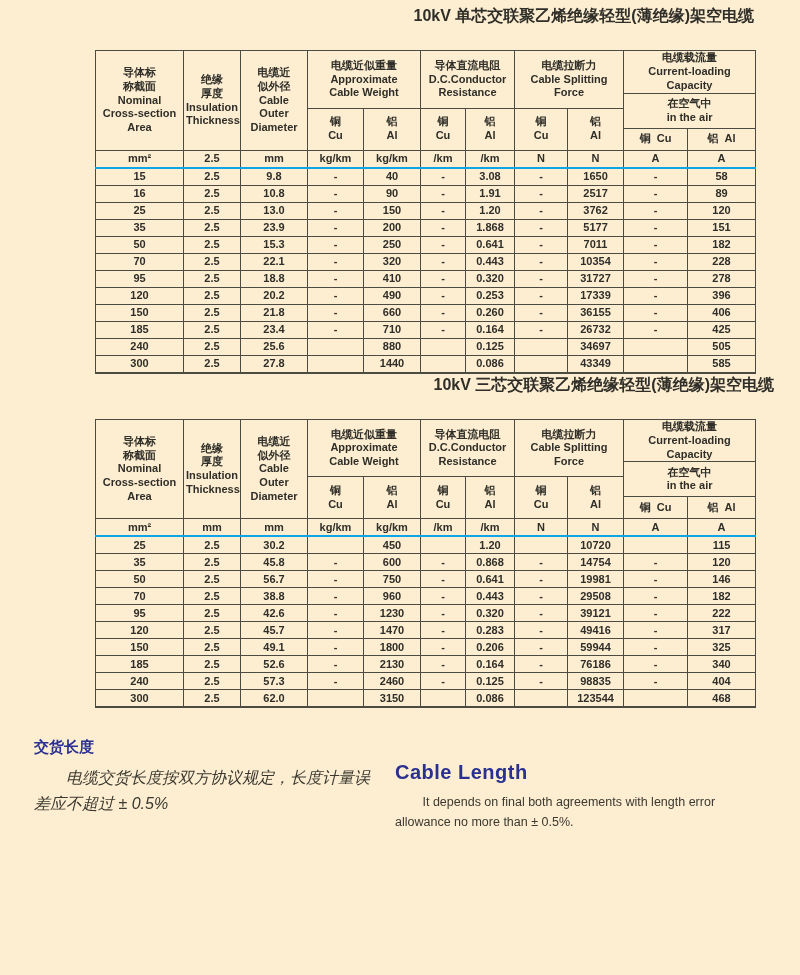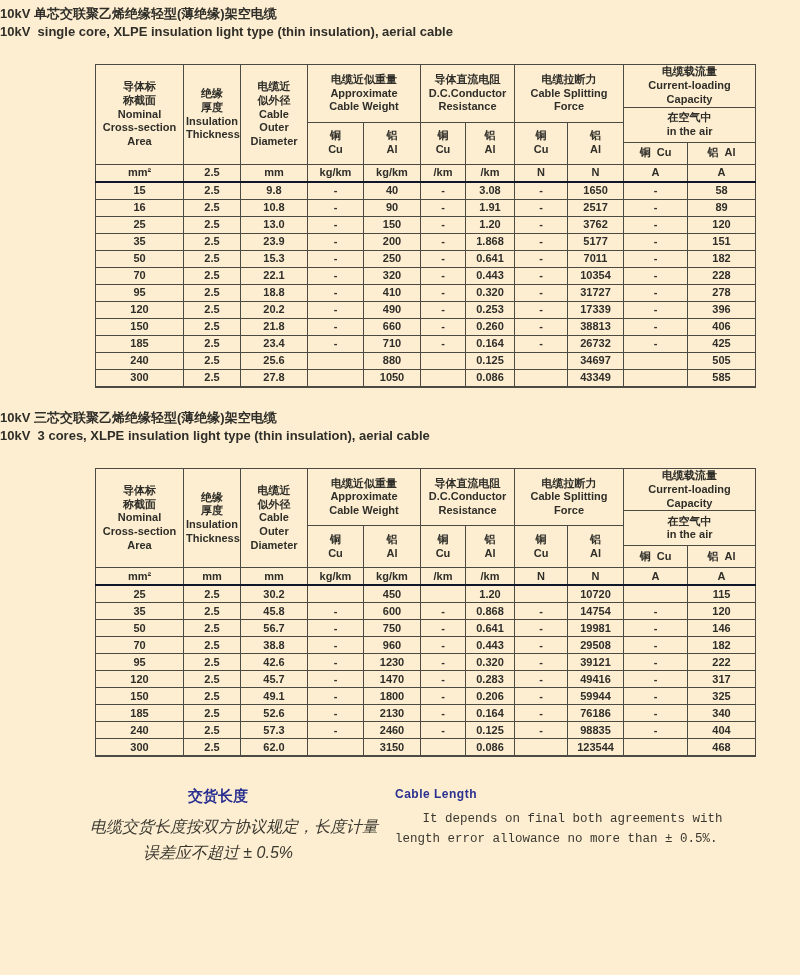--- a/index.html
+++ b/index.html
@@ -3,66 +3,66 @@
 <meta charset="utf-8">
 <style>
   html,body{margin:0;padding:0;}
   body{
     width:800px;height:975px;overflow:hidden;box-sizing:border-box;
     background:#fdeed2;
     font-family:"Liberation Sans", sans-serif;
     color:#2f2e28;
   }
   .doc-title{
-    text-align:left;font-weight:bold;font-size:13px;line-height:1.4;
+    text-align:right;font-weight:bold;font-size:16px;line-height:1.4;
     color:#2f2e28;white-space:pre;
   }
   #title1{padding:5px 46px 0 0;}
-  #title2{margin-top:21px;}
+  #title2{padding-right:26px;}
   table.spec{
     width:660px;margin:23px 0 0 95px;
     border-collapse:collapse;table-layout:fixed;
     font-size:11px;font-weight:bold;color:#2f2e28;
     border:1px solid #4c4b43;border-bottom:2px solid #4c4b43;
   }
   table.spec th, table.spec td{
     border:1px solid #4c4b43;
     text-align:center;vertical-align:middle;
     padding:0 2px;overflow:hidden;
   }
   table.spec th{
     font-weight:bold;white-space:pre-line;line-height:1.25;
   }
   table.spec thead tr:nth-child(1){height:34px;}
   table.spec thead tr:nth-child(2){height:15px;}
   table.spec thead tr:nth-child(3){height:20px;}
   table.spec thead tr:nth-child(4){height:22px;}
   table.spec td{height:16px;line-height:1;}
-  table.spec tr.units-row td{border-bottom:2px solid #0f172a;}
+  table.spec tr.units-row td{border-bottom:2px solid #0ea5e9;}
   .footer{
     display:flex;margin-top:30px;
   }
   .footer-col{box-sizing:border-box;}
-  .footer-col.zh{width:385px;padding-left:51px;text-align:center;}
+  .footer-col.zh{width:385px;padding-left:34px;}
   .footer-col.en{width:385px;padding-left:10px;}
   .footer h3{
     margin:0 0 8px 0;color:#2a3090;font-weight:bold;
   }
   .footer-col.zh h3{font-size:15px;}
-  .footer-col.en h3{font-size:12px;letter-spacing:0.5px;}
+  .footer-col.en h3{font-size:20px;letter-spacing:0.5px;margin-top:23px;}
   .footer p{
     margin:0;color:#3a382f;line-height:1.6;
   }
   .footer-col.zh p{font-size:16px;text-indent:2em;font-style:italic;}
-  .footer-col.en p{font-size:12.5px;text-indent:2.2em;font-family:Liberation Mono, monospace;}
+  .footer-col.en p{font-size:12.5px;text-indent:2.2em;}
 </style>
 </head>
 <body>
 
-<div id="title1" class="doc-title"><div>10kV 单芯交联聚乙烯绝缘轻型(薄绝缘)架空电缆</div><div>10kV  single core, XLPE insulation light type (thin insulation), aerial cable</div></div>
+<div id="title1" class="doc-title"><div>10kV 单芯交联聚乙烯绝缘轻型(薄绝缘)架空电缆</div></div>
 
 <table class="spec">
   <colgroup>
     <col style="width:88px">
       <col style="width:57px">
       <col style="width:67px">
     <col style="width:56px">
       <col style="width:57px">
       <col style="width:45px">
     <col style="width:49px">
@@ -241,21 +241,21 @@
       </tr>
       <tr>
         <td>150</td>
         <td>2.5</td>
         <td>21.8</td>
         <td>-</td>
         <td>660</td>
         <td>-</td>
         <td>0.260</td>
         <td>-</td>
-        <td>38813</td>
+        <td>36155</td>
         <td>-</td>
         <td>406</td>
       </tr>
       <tr>
         <td>185</td>
         <td>2.5</td>
         <td>23.4</td>
         <td>-</td>
         <td>710</td>
         <td>-</td>
@@ -276,32 +276,32 @@
         <td></td>
         <td>34697</td>
         <td></td>
         <td>505</td>
       </tr>
       <tr>
         <td>300</td>
         <td>2.5</td>
         <td>27.8</td>
         <td></td>
-        <td>1050</td>
+        <td>1440</td>
         <td></td>
         <td>0.086</td>
         <td></td>
         <td>43349</td>
         <td></td>
         <td>585</td>
       </tr>
     </tbody>
 </table>
 
-<div id="title2" class="doc-title"><div>10kV 三芯交联聚乙烯绝缘轻型(薄绝缘)架空电缆</div><div>10kV  3 cores, XLPE insulation light type (thin insulation), aerial cable</div></div>
+<div id="title2" class="doc-title"><div>10kV 三芯交联聚乙烯绝缘轻型(薄绝缘)架空电缆</div></div>
 
 <table class="spec">
   <colgroup>
     <col style="width:88px">
       <col style="width:57px">
       <col style="width:67px">
     <col style="width:56px">
       <col style="width:57px">
       <col style="width:45px">
     <col style="width:49px">

